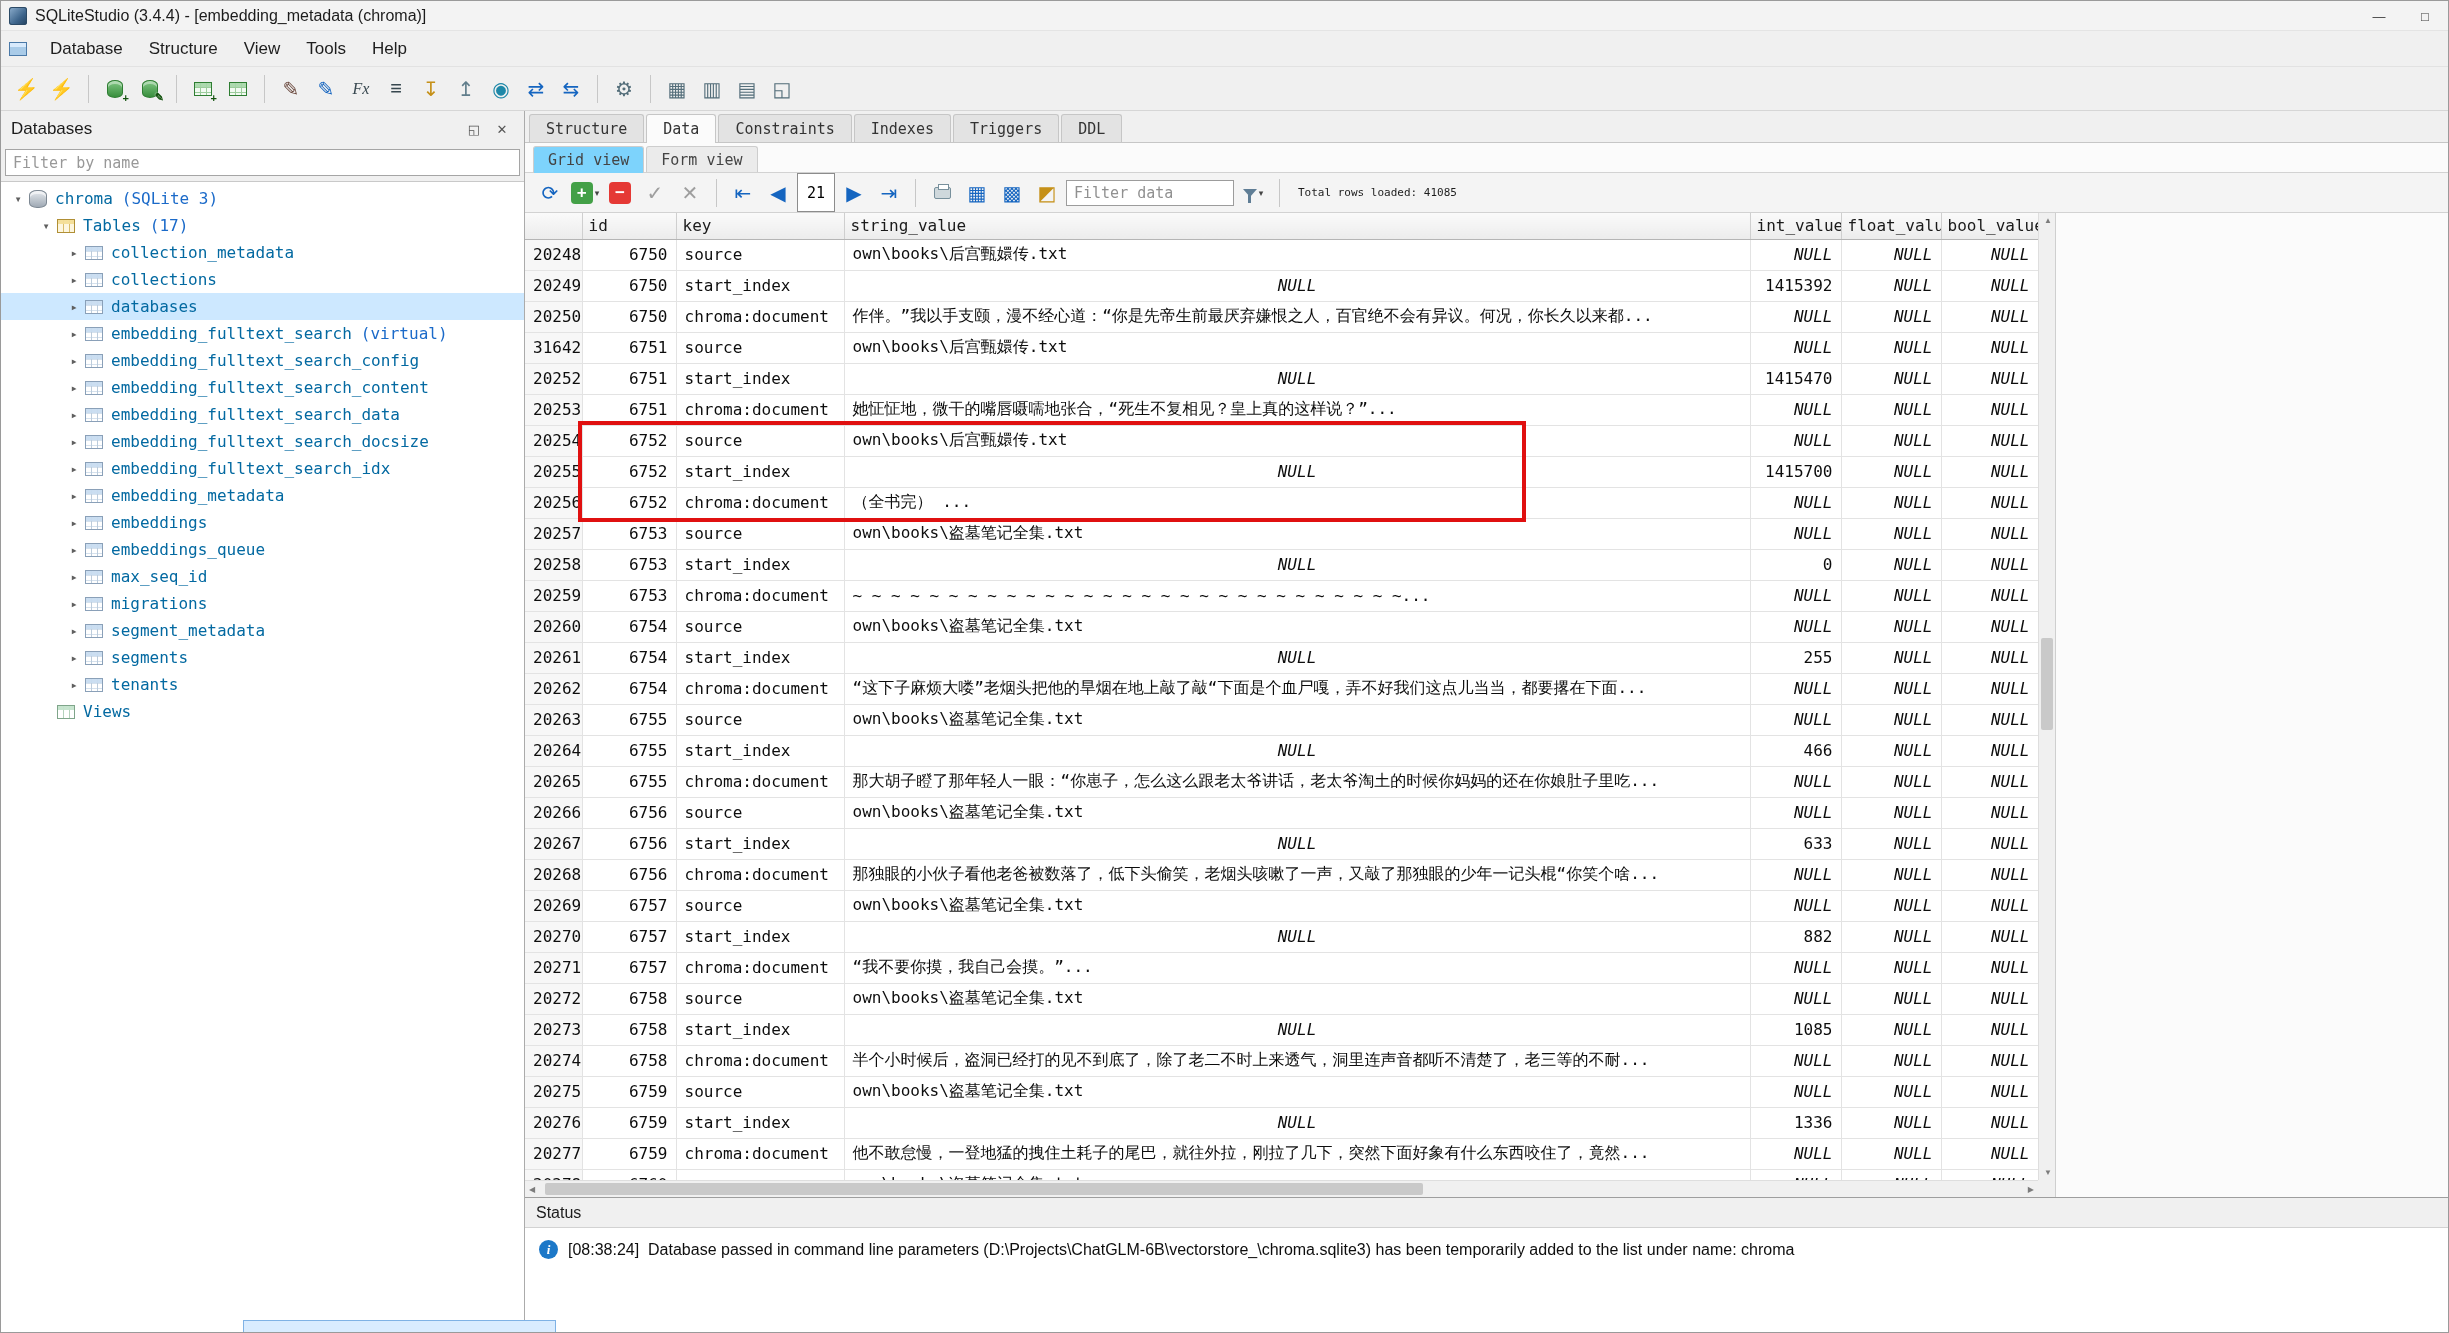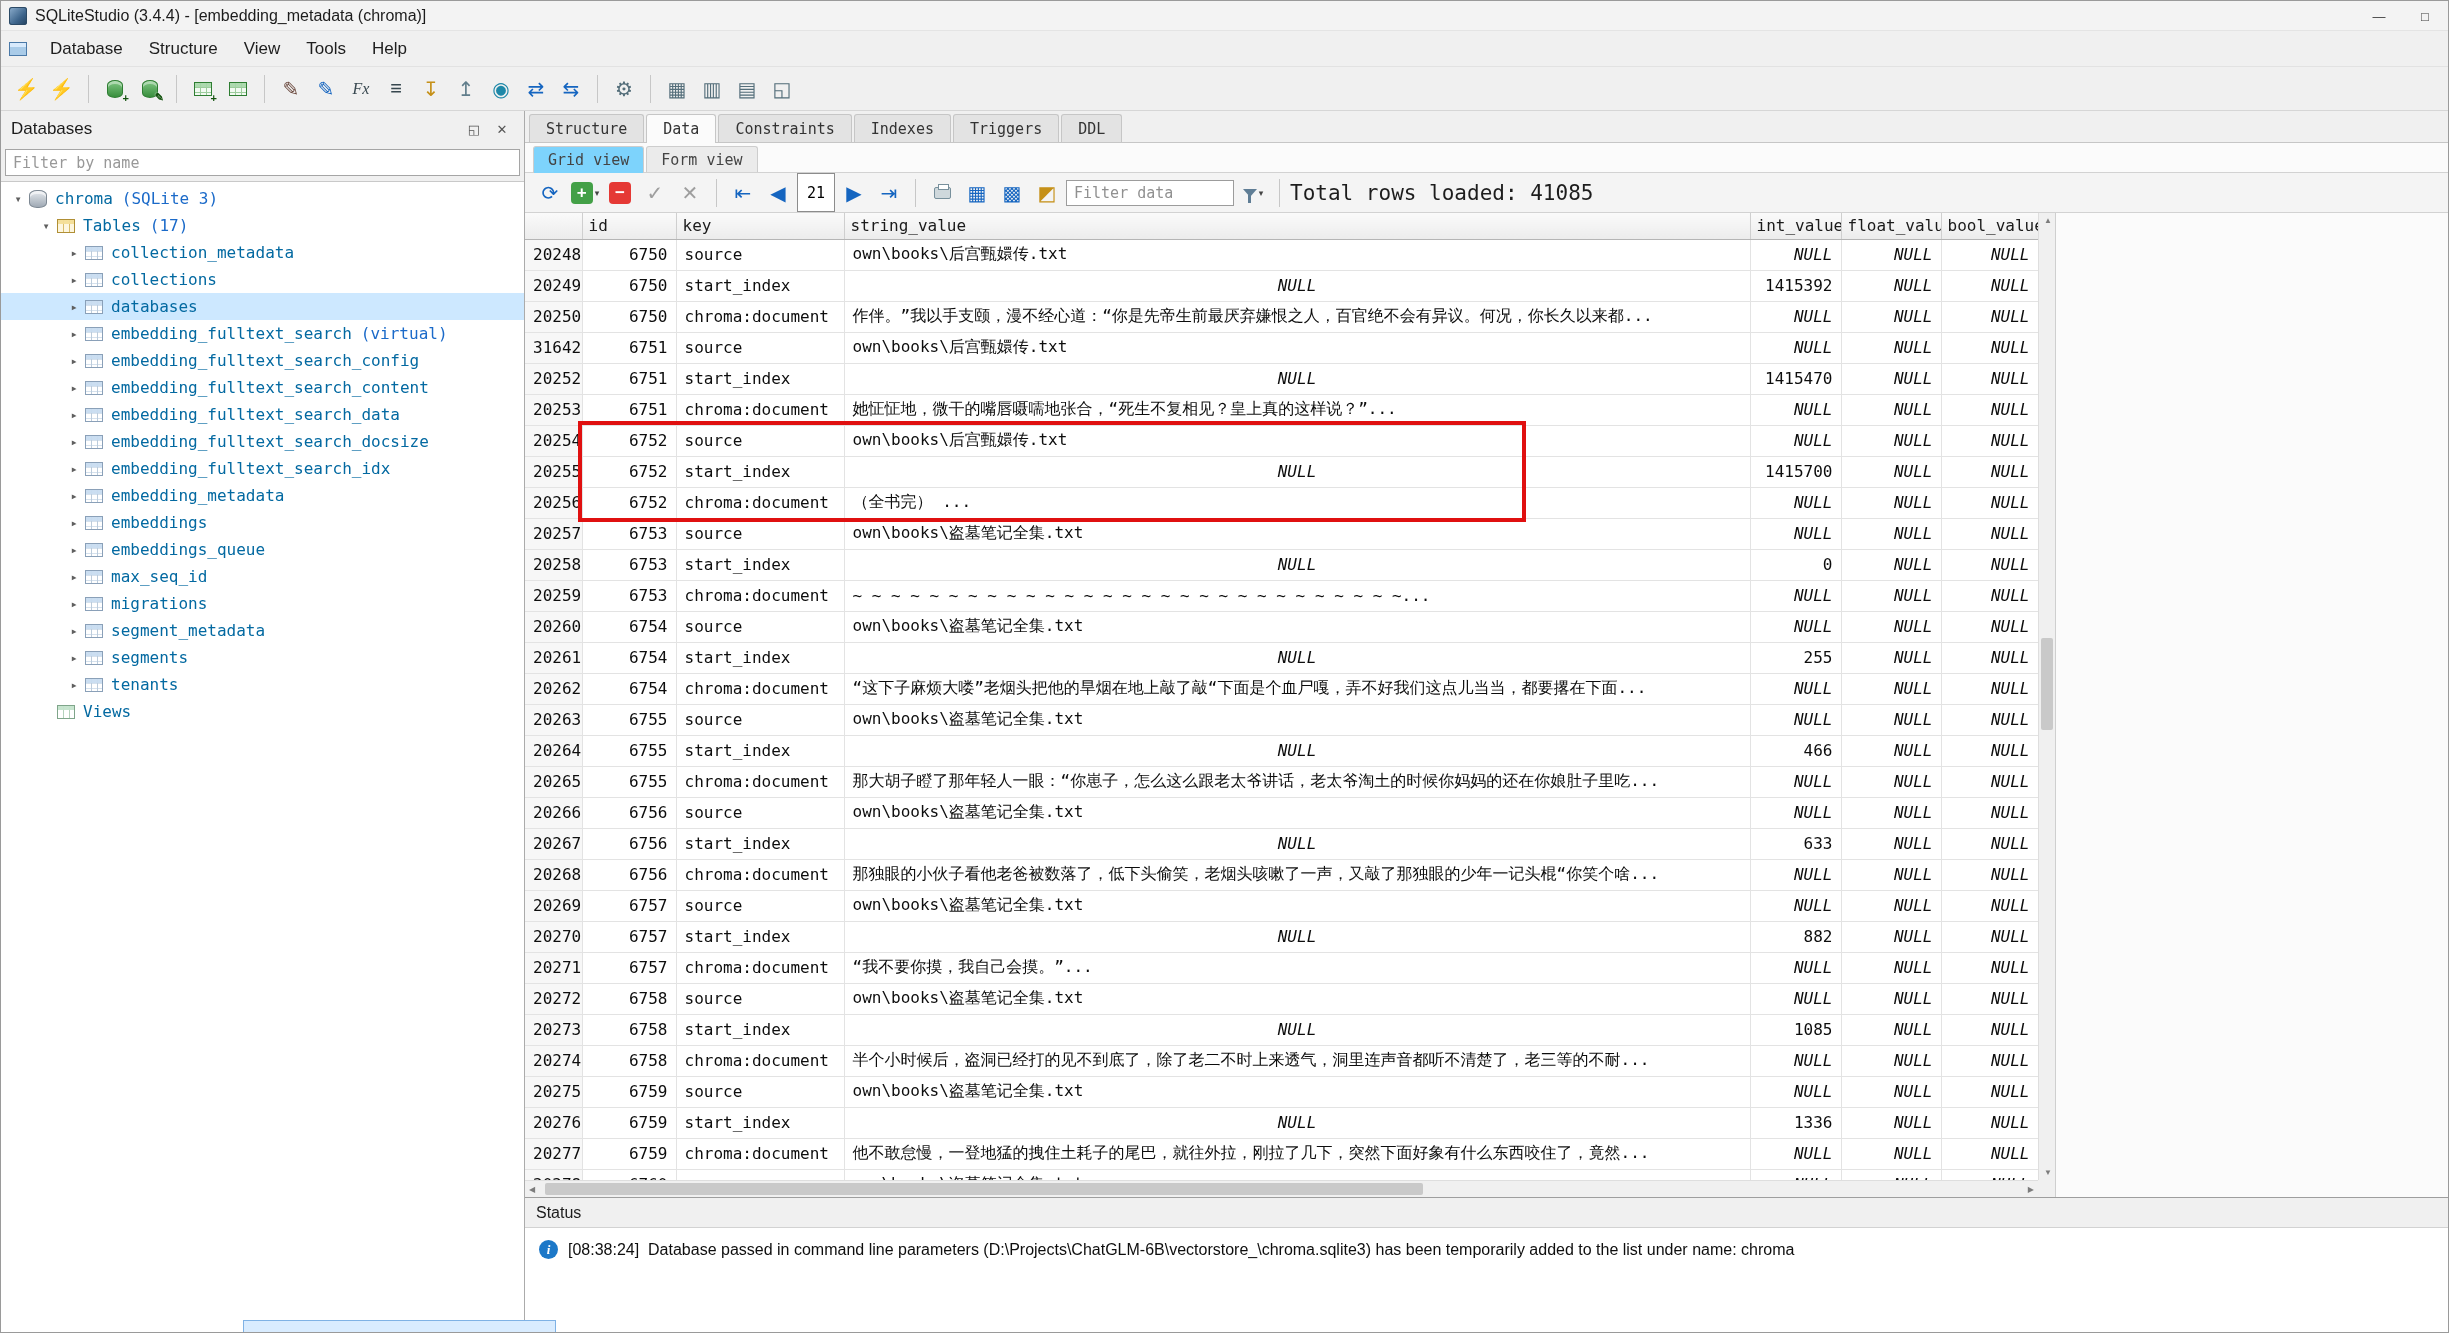--- a/index.html
+++ b/index.html
@@ -54,21 +54,21 @@
                         background:#fff; border:1px solid #78909c; }
   .ic-funnel { width:14px; height:8px; border-left:7px solid transparent; border-right:7px solid transparent;
                border-top:8px solid #5f7d95; position:relative; }
   .ic-funnel::after { content:""; position:absolute; left:-2px; top:-2px; width:3px; height:8px; background:#5f7d95; }
   .tb-input { width:168px; height:26px; border:1px solid #9c9c9c; background:#fff; padding:0 7px;
               font-size:15px; font-family:"DejaVu Sans Mono",monospace; color:#333; }
   .tb-input::placeholder { color:#909090; }
   .tb-pagebox { min-width:38px; height:39px; border:1px solid #8c8c8c; background:#fff; padding:0 6px;
                 display:inline-flex; align-items:center; justify-content:center; font-size:15px;
                 font-family:"DejaVu Sans Mono",monospace; }
-  .tb-label { font-family:"DejaVu Sans Mono",monospace; font-size:21px; color:#1d1d1d; 
+  .tb-label { font-family:"DejaVu Sans Mono",monospace; font-size:11px; color:#1d1d1d; margin-left:8px;
               white-space:nowrap; }
 
   
   .body { display:flex; height:1223px; }
 
   
   .sidebar { width:524px; flex:0 0 524px; background:#f0f0f0; border-right:1px solid #ababab;
              display:flex; flex-direction:column; }
   .panel-header { height:36px; display:flex; align-items:center; padding:0 10px; font-size:17px;
                   color:#1c1c1c; }

